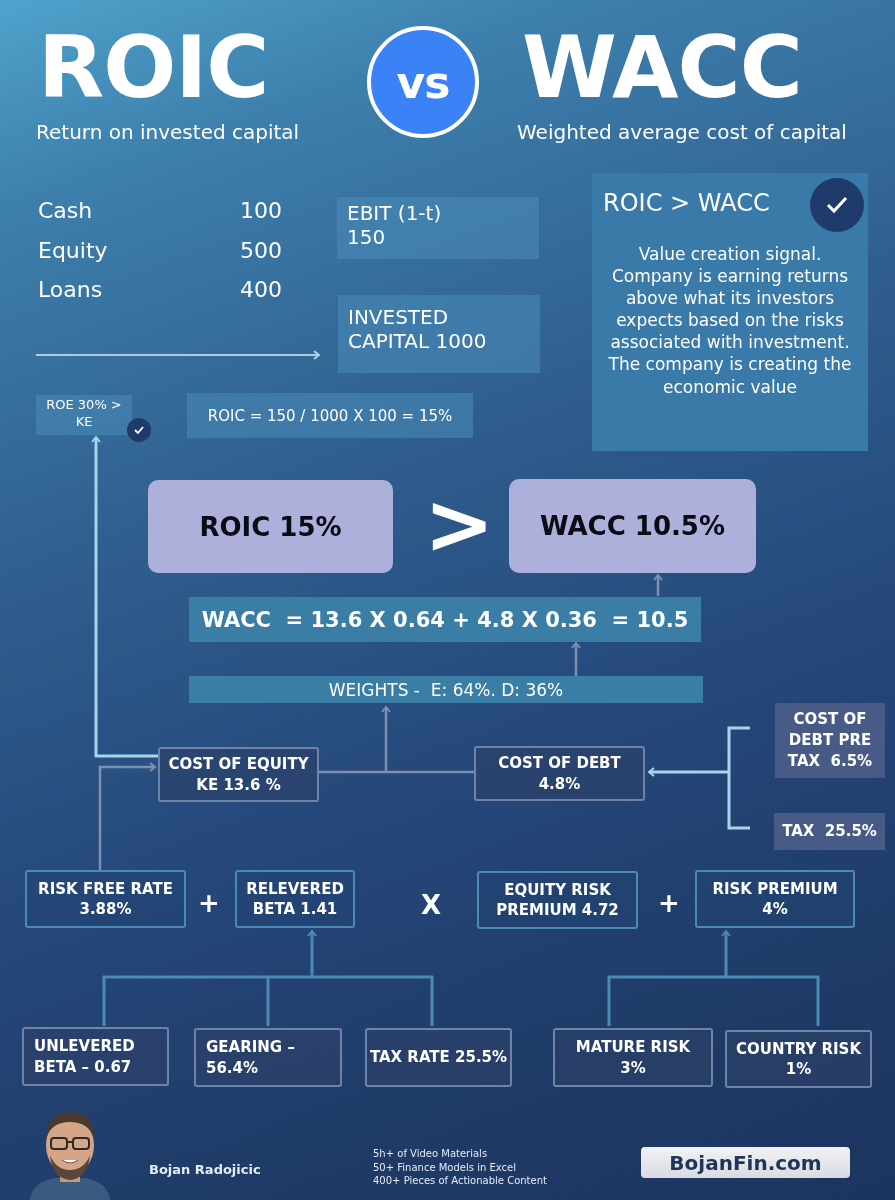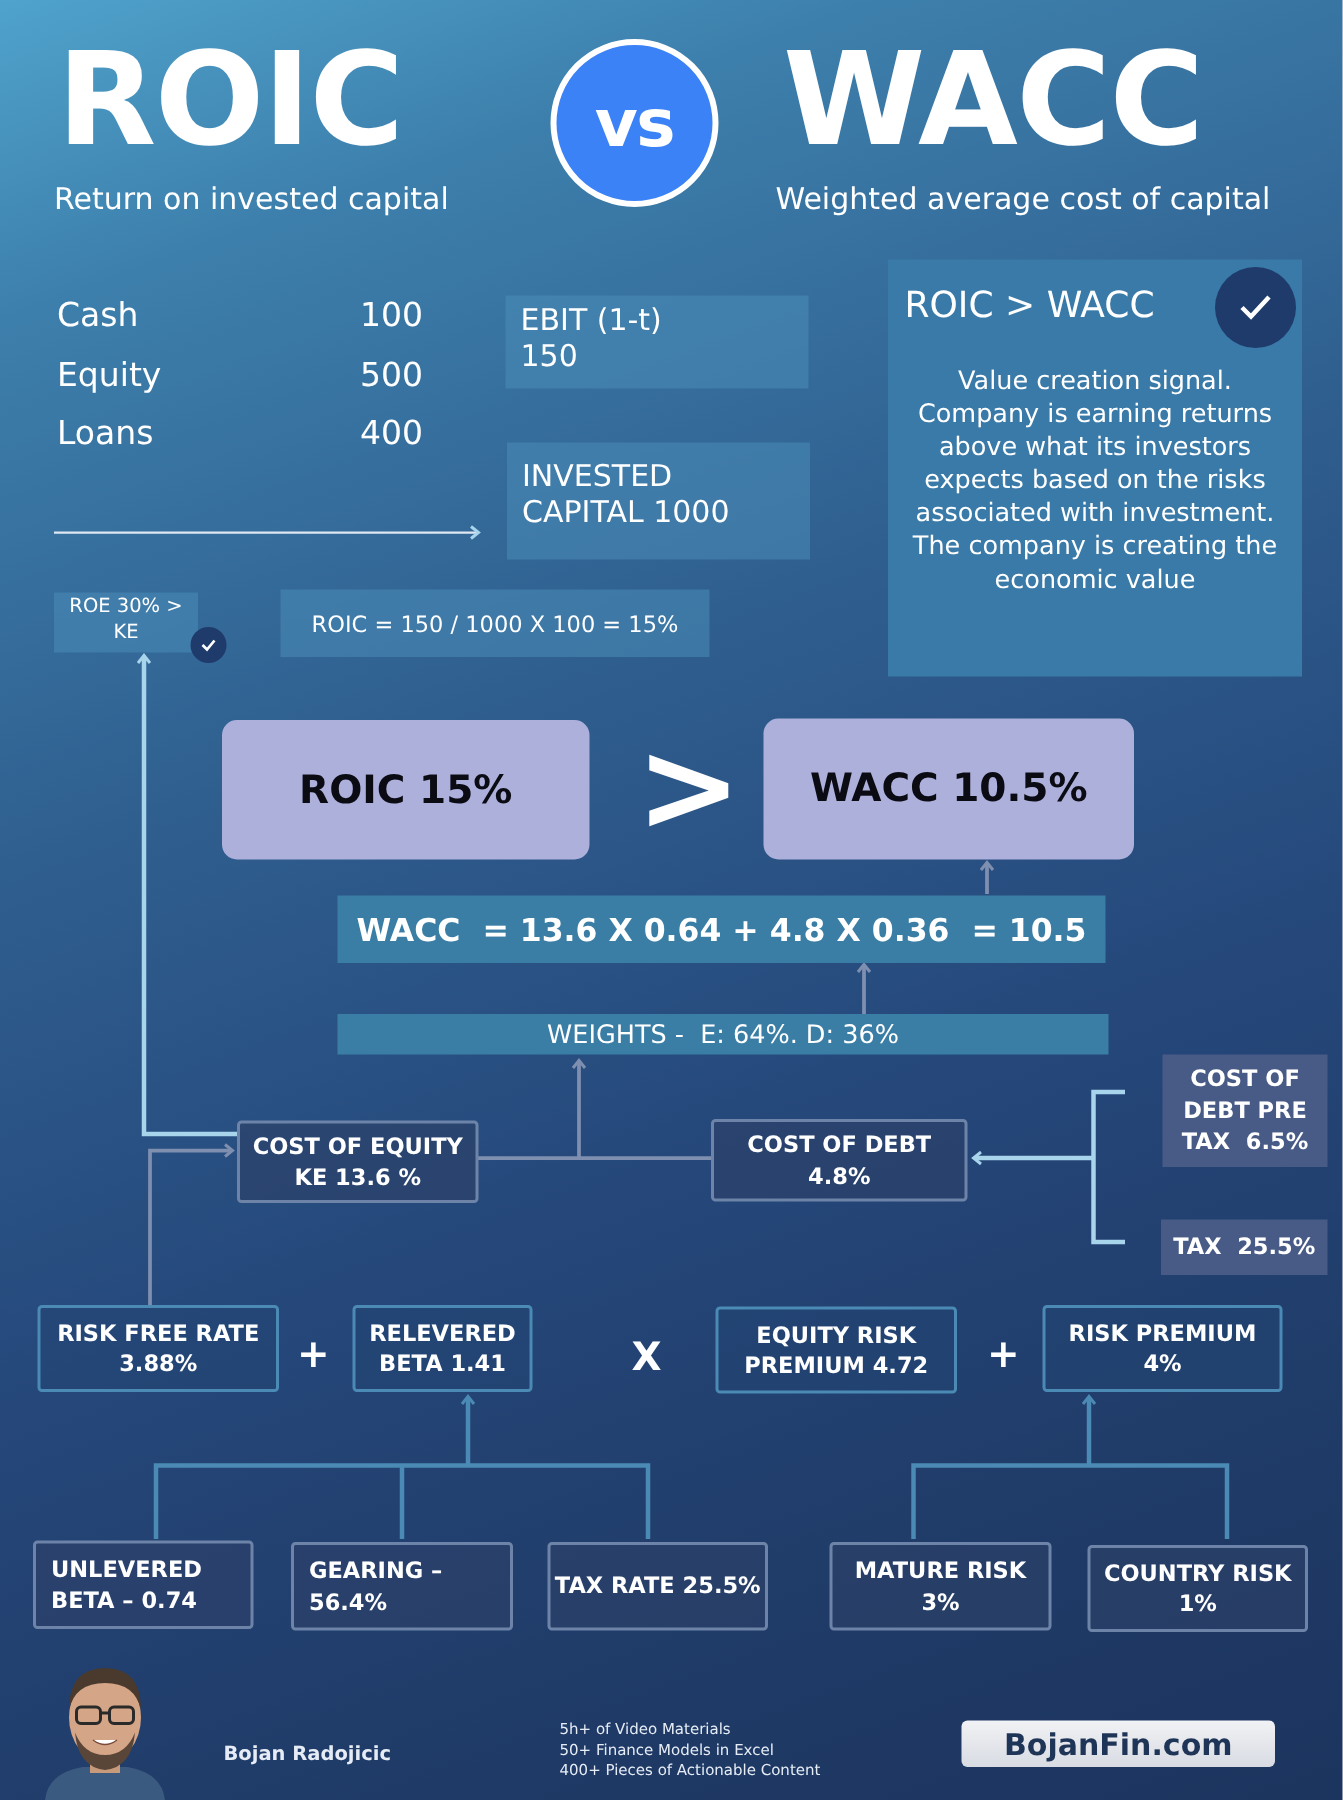--- a/index.html
+++ b/index.html
@@ -31,21 +31,21 @@
     border-radius: 50%; background: #1f3b6b;
     display: flex; align-items: center; justify-content: center;
   }
   .lav-box {
     background: #aeb0dc; border-radius: 10px; color: #0b0b14;
     display: flex; align-items: center; justify-content: center;
     font-weight: bold; font-size: 26px;
   }
   .bar-box {
     background: #3a7ea6;
-    display: flex; align-items: center; justify-content: center; margin-left: 36px;
+    display: flex; align-items: center; justify-content: center;
   }
   .node {
     border: 2px solid #5a7aa6; border-radius: 3px;
     background: rgba(40,64,110,0.6);
     display: flex; flex-direction: column; align-items: center; justify-content: center;
     font-size: 15px; font-weight: bold; text-align: center; line-height: 1.35;
   }
   .node.teal { border-color: #4a8ab4; background: rgba(35,70,115,0.55); }
   .node.grey { border-color: #6d84a8; background: rgba(45,65,105,0.65); }
   .node.left { align-items: flex-start; padding-left: 10px; text-align: left; }
@@ -206,31 +206,31 @@
   <div>PREMIUM 4.72</div>
 </div>
 <div class="abs op" style="left:658px;top:888px;">+</div>
 <div class="abs node teal" style="left:695px;top:870px;width:160px;height:58px;">
   <div>RISK PREMIUM</div>
   <div>4%</div>
 </div>
 
 <div class="abs node grey left" style="left:22px;top:1027px;width:147px;height:59px;">
   <div>UNLEVERED</div>
-  <div>BETA – 0.74</div>
+  <div>BETA – 0.67</div>
 </div>
 <div class="abs node grey left" style="left:194px;top:1028px;width:148px;height:59px;">
   <div>GEARING –</div>
   <div>56.4%</div>
 </div>
 <div class="abs node grey" style="left:365px;top:1028px;width:147px;height:59px;">
   <div>TAX RATE 25.5%</div>
 </div>
 
-<div class="abs node grey" style="left:553px;top:1028px;width:148px;height:59px;">
+<div class="abs node grey" style="left:553px;top:1028px;width:160px;height:59px;">
   <div>MATURE RISK</div>
   <div>3%</div>
 </div>
 <div class="abs node grey" style="left:725px;top:1030px;width:147px;height:58px;">
   <div>COUNTRY RISK</div>
   <div>1%</div>
 </div>
 
 <div class="abs" style="left:20px;top:1100px;width:100px;height:100px;">
   <svg width="100" height="100" viewBox="0 0 100 100">

